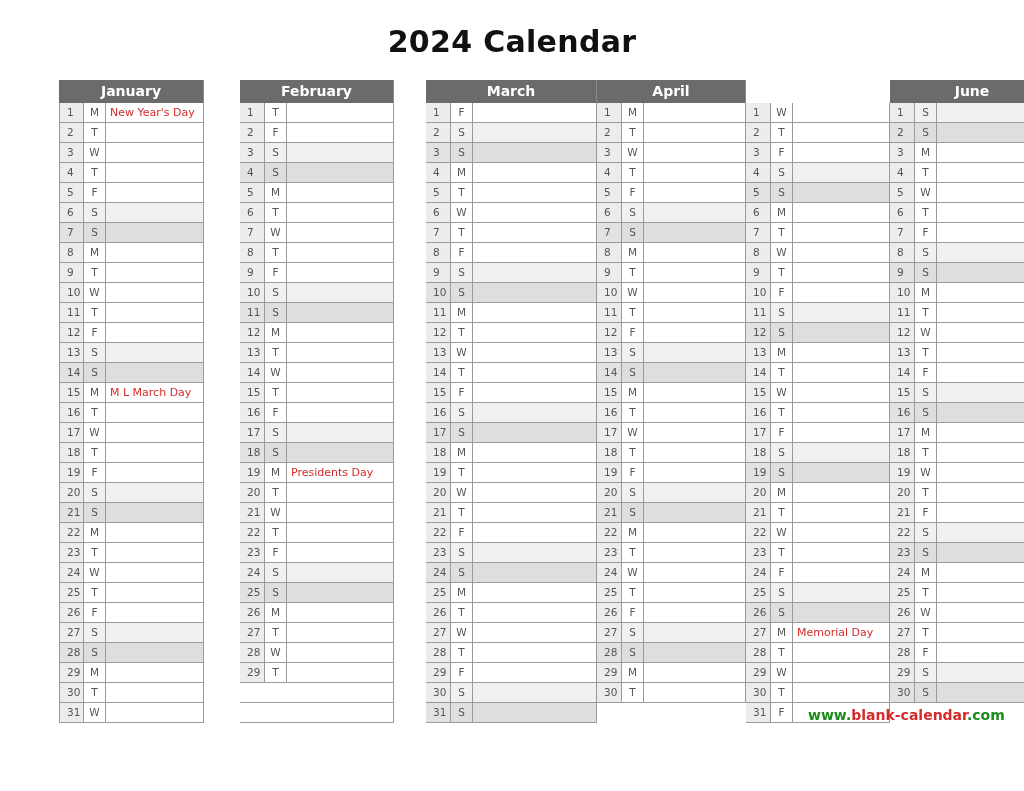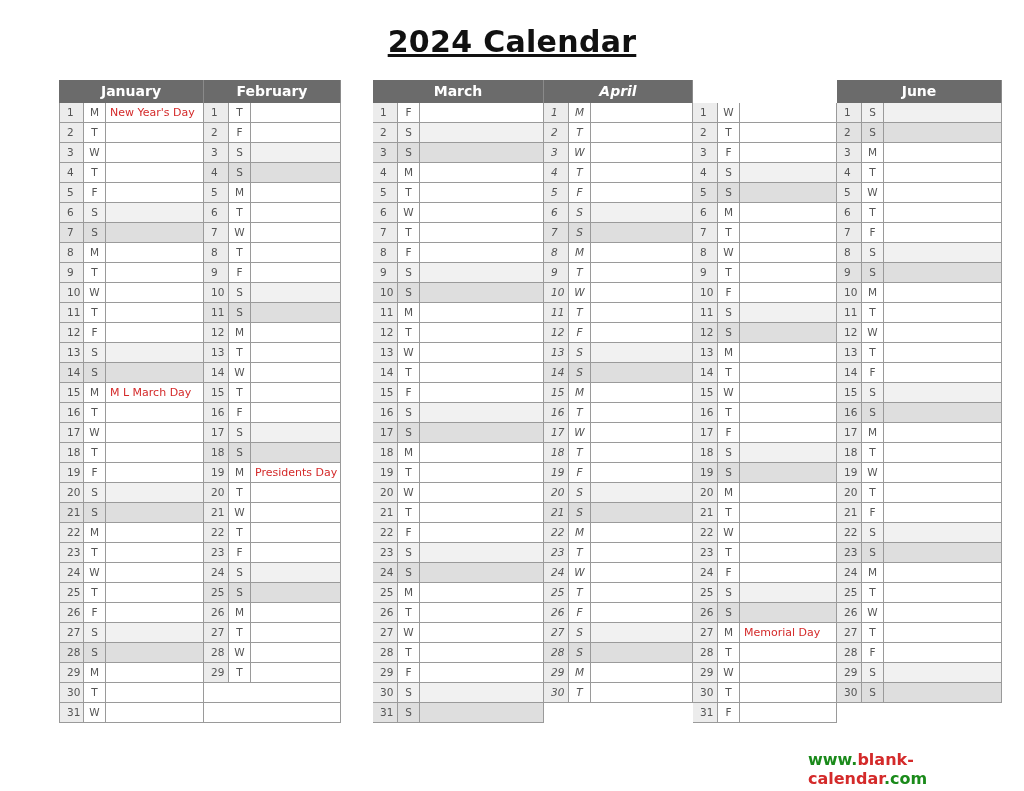--- a/index.html
+++ b/index.html
@@ -1,33 +1,33 @@
 <!DOCTYPE html>
 <html><head>
 <meta charset="utf-8">
 <style>
   html,body{margin:0;padding:0;background:#fff;}
   body{width:1024px;height:791px;position:relative;overflow:hidden;font-family:"DejaVu Sans","Liberation Sans",sans-serif;}
-  .title{position:absolute;top:24px;left:0;width:1024px;text-align:center;font-size:30px;font-weight:bold;color:#111;letter-spacing:0.3px;text-decoration:underline;}
+  .title{position:absolute;top:24px;left:0;width:1024px;text-align:center;font-size:30px;font-weight:bold;color:#111;letter-spacing:0.3px;}
   .cal{position:absolute;top:80px;left:59px;display:flex;align-items:flex-end;}
   .month{display:flex;flex-direction:column;}
   .mhead{height:23px;background:#6b6b6b;color:#fff;font-weight:bold;font-size:14px;text-align:center;line-height:23px;border-right:1px solid #8a8a8a;box-sizing:border-box;}
   .row{display:flex;height:20px;box-sizing:border-box;}
   .cell{box-sizing:border-box;border-right:1px solid #9a9a9a;border-bottom:1px solid #9a9a9a;font-size:10.5px;color:#555;line-height:19px;overflow:hidden;white-space:nowrap;}
   .num{width:25px;background:#ececec;padding-left:7px;}
   .dow{width:22px;text-align:center;background:#fff;}
   .note{flex:1;background:#fff;padding-left:4px;color:#d42a2a;font-size:11px;}
   .row.sat .dow,.row.sat .note{background:#f1f1f1;}
   .row.sun .dow,.row.sun .note{background:#dedede;}
   .row.sun .num{background:#e2e2e2;}
   .row.empty .cell{background:#fff;}
   .row.empty .fill{flex:1;}
   .row.none{border:none;}
   .first .cell.num{border-left:1px solid #9a9a9a;}
-  .site{position:absolute;top:707px;left:808px;font-size:16px;font-weight:bold;margin-top:43px;}
+  .site{position:absolute;top:707px;left:808px;font-size:14px;font-weight:bold;}
   .g{color:#1a8a1a;} .r{color:#d42a2a;}
 </style>
 </head>
 <body>
 
 <div class="title">2024 Calendar</div>
 <div class="cal" id="cal">
     <div class="month first" style="width: 145px;">
       <div class="mhead">January</div>
       <div class="row">
@@ -179,21 +179,21 @@
         <div class="cell num">30</div>
         <div class="cell dow">T</div>
         <div class="cell note"></div>
       </div>
       <div class="row">
         <div class="cell num">31</div>
         <div class="cell dow">W</div>
         <div class="cell note"></div>
       </div>
     </div>
-    <div class="month" style="width: 137px;">
+    <div class="month" style="width: 154px; margin-left: 36px;">
       <div class="mhead">February</div>
       <div class="row">
         <div class="cell num">1</div>
         <div class="cell dow">T</div>
         <div class="cell note"></div>
       </div>
       <div class="row">
         <div class="cell num">2</div>
         <div class="cell dow">F</div>
         <div class="cell note"></div>
@@ -491,21 +491,21 @@
         <div class="cell num">30</div>
         <div class="cell dow">S</div>
         <div class="cell note"></div>
       </div>
       <div class="row sun">
         <div class="cell num">31</div>
         <div class="cell dow">S</div>
         <div class="cell note"></div>
       </div>
     </div>
-    <div class="month" style="width: 149px; font-style: italic;">
+    <div class="month" style="width: 149px;">
       <div class="mhead">April</div>
       <div class="row">
         <div class="cell num">1</div>
         <div class="cell dow">M</div>
         <div class="cell note"></div>
       </div>
       <div class="row">
         <div class="cell num">2</div>
         <div class="cell dow">T</div>
         <div class="cell note"></div>

